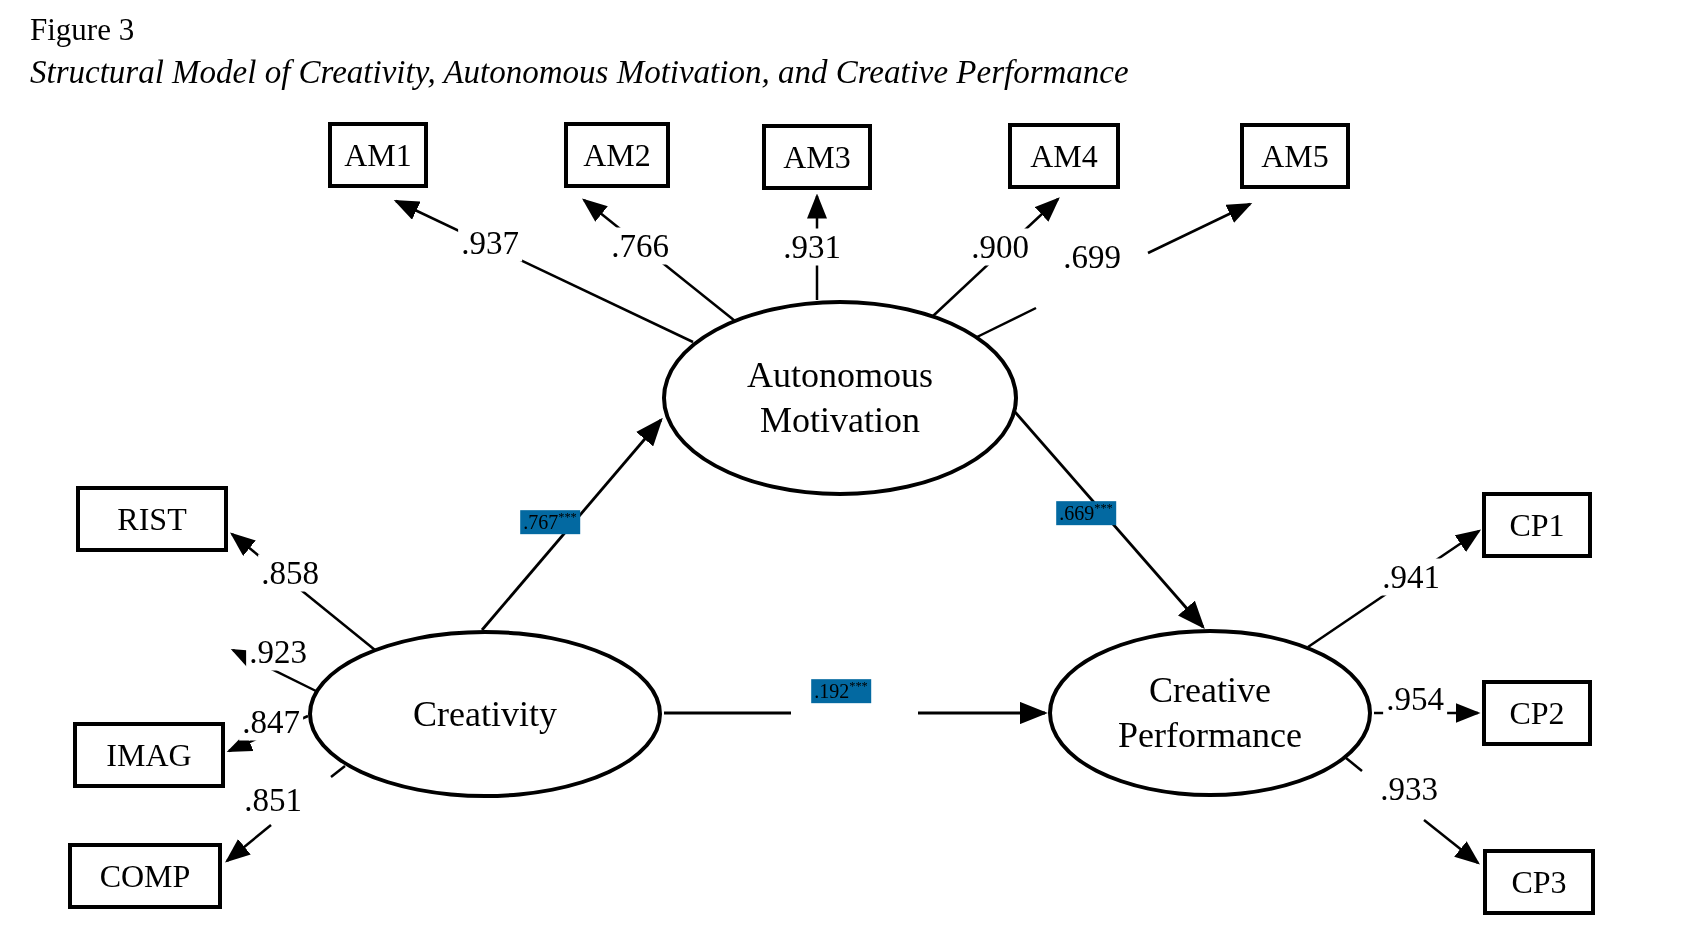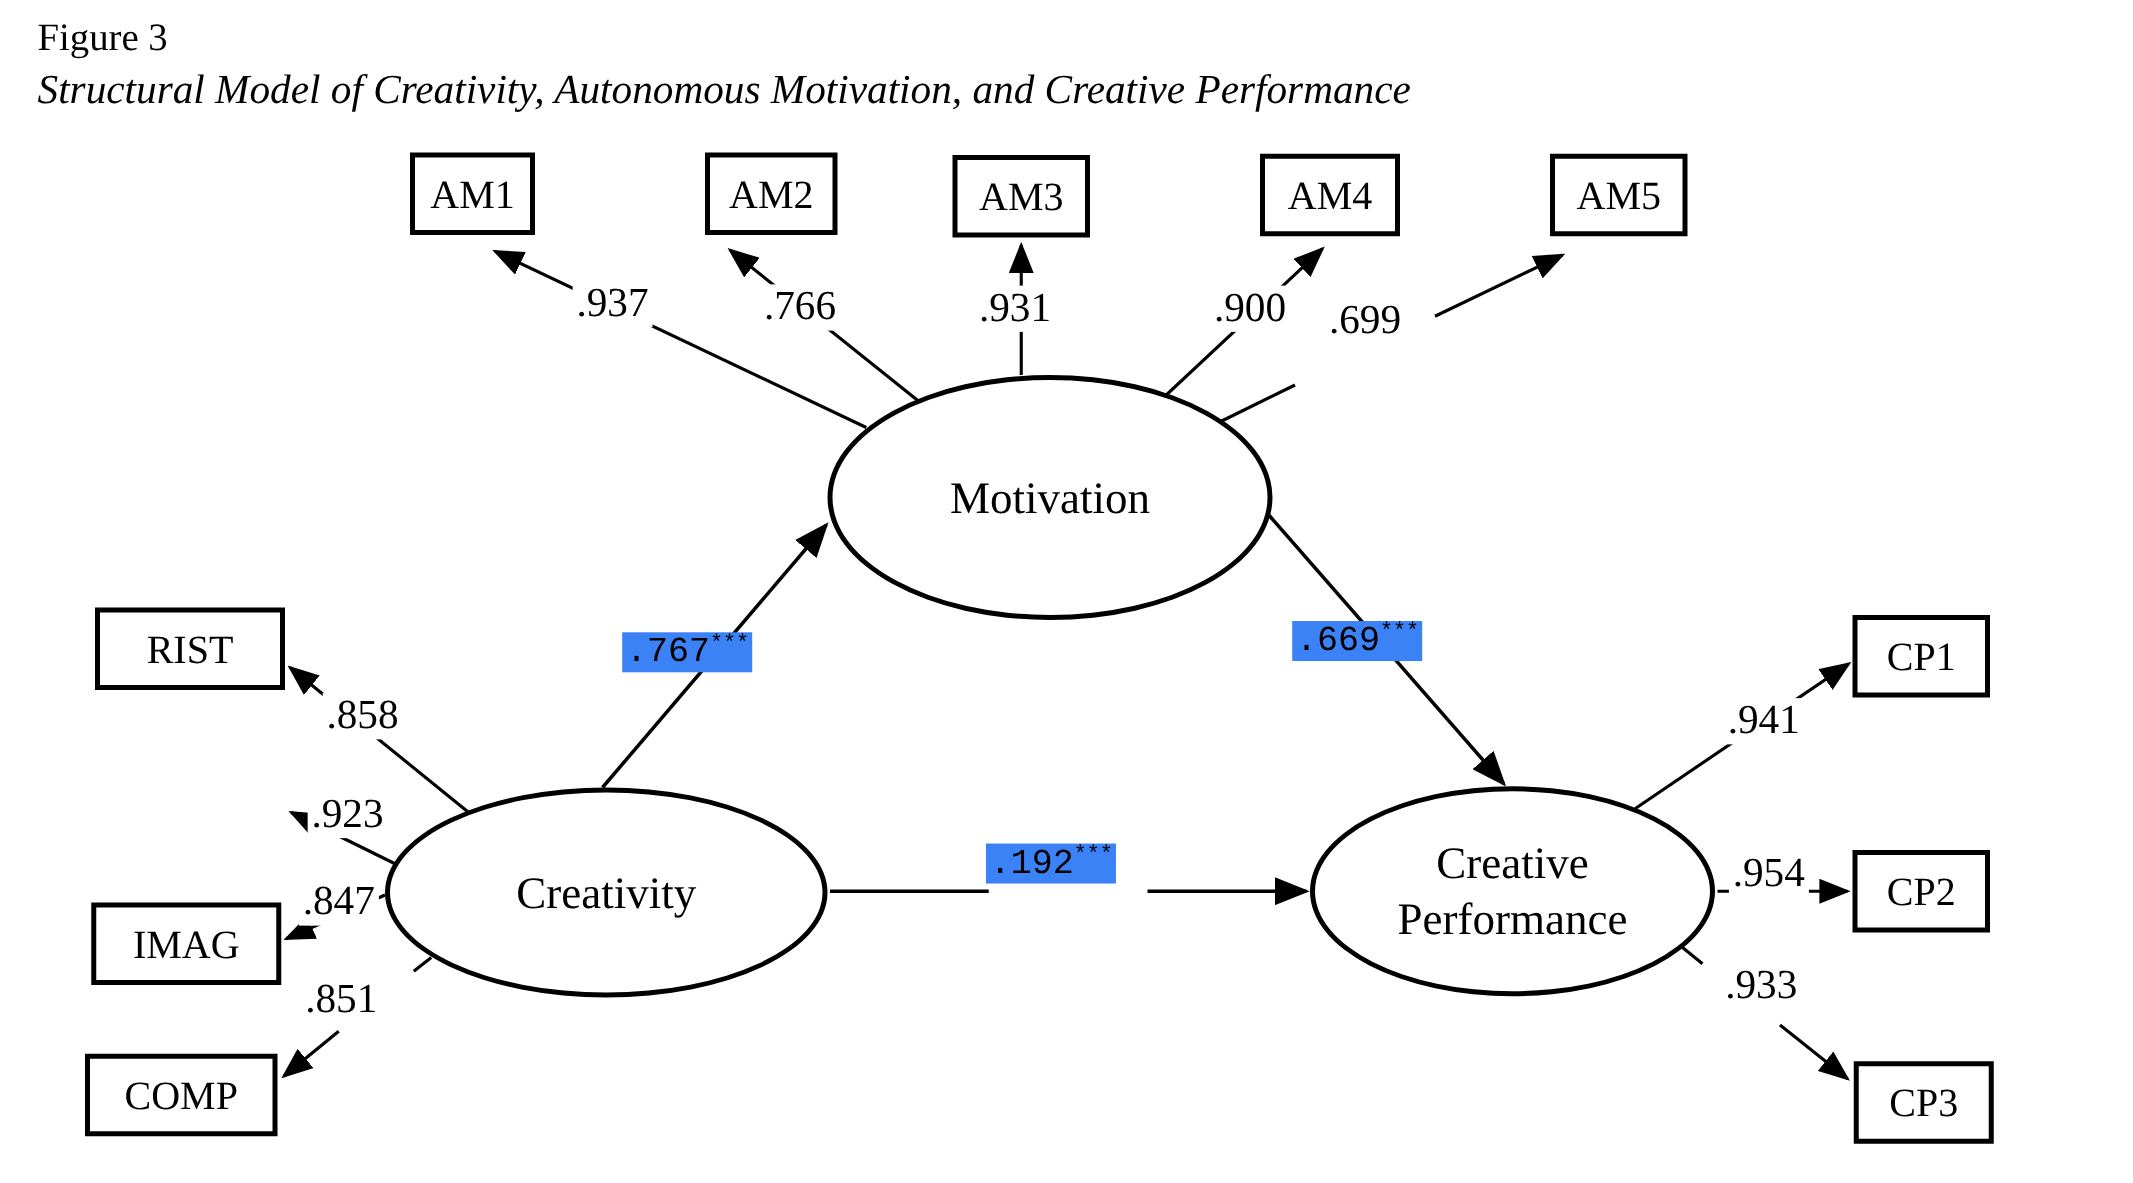--- a/index.html
+++ b/index.html
@@ -62,25 +62,24 @@
     position: absolute;
     transform: translate(-50%, -50%);
     font-size: 33px;
     background: #fff;
     padding: 0 3px;
     white-space: nowrap;
   }
   .coef {
     position: absolute;
     transform: translate(-50%, -50%);
-    font-size: 28px;
-    background: #3b82f6;
+    font-size: 20px;
+    background: #0369a1;
     padding: 0 3px;
     white-space: nowrap;
-    font-family: Liberation Mono, monospace;
   }
   .coef sup {
     font-size: 0.62em;
     vertical-align: super;
   }
 </style>
 </head>
 <body>
 
 <div id="canvas">
@@ -116,20 +115,21 @@
     </g>
     <g stroke="#000" stroke-width="2.8">
       <line x1="482" y1="630" x2="661" y2="420" marker-end="url(#arrowhead)"></line>
       <line x1="1015" y1="412" x2="1203" y2="627" marker-end="url(#arrowhead)"></line>
       <line x1="664" y1="713" x2="791" y2="713"></line>
       <line x1="918" y1="713" x2="1045" y2="713" marker-end="url(#arrowhead)"></line>
     </g>
   </svg>
 
   <div class="ellipse" style="left:662px; top:300px; width:356px; height:196px;">
+    <div>Autonomous</div>
     <div>Motivation</div>
   </div>
   <div class="ellipse" style="left:308px; top:630px; width:354px; height:168px;">
     <div>Creativity</div>
   </div>
   <div class="ellipse" style="left:1048px; top:629px; width:324px; height:168px;">
     <div>Creative</div>
     <div>Performance</div>
   </div>
 

